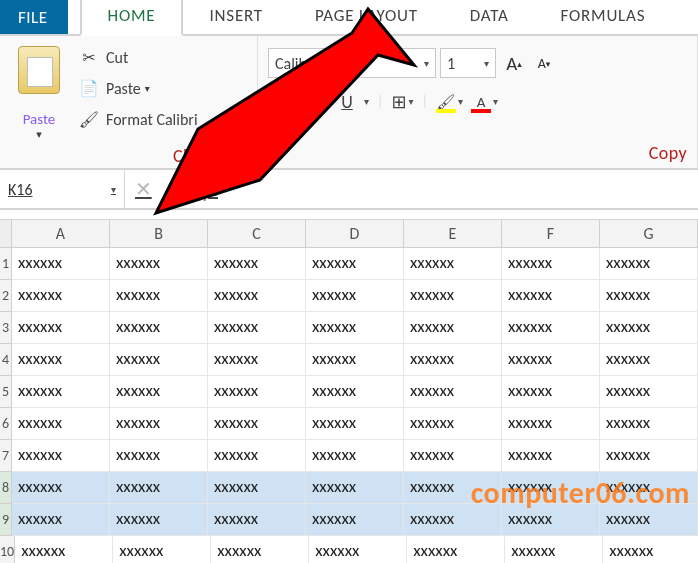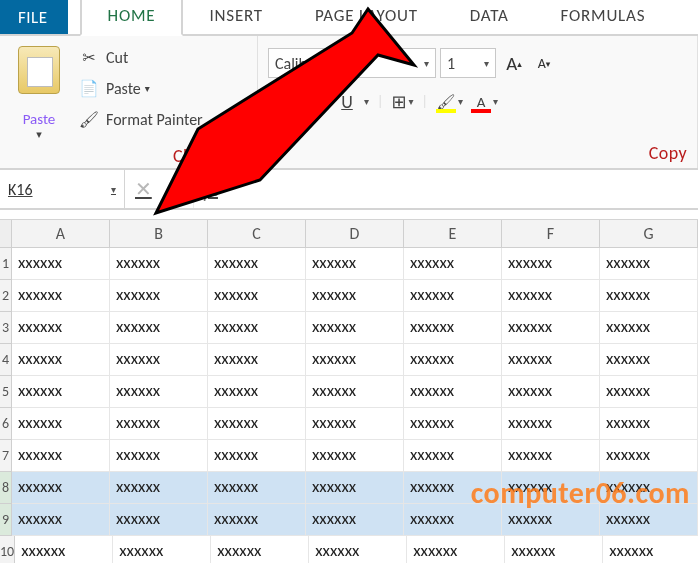--- a/index.html
+++ b/index.html
@@ -280,21 +280,21 @@
           <span class="ic">✂</span>
           <span>Cut</span>
         </div>
         <div class="clip-item">
           <span class="ic">📄</span>
           <span>Paste</span>
           <span style="font-size:10px;margin-left:4px">▾</span>
         </div>
         <div class="clip-item">
           <span class="ic">🖌</span>
-          <span>Format Painter</span>
+          <span>Format Calibri</span>
         </div>
       </div>
     </div>
     <div class="group-label">Clipboard</div>
   </div>
 
   <div class="group" style="flex:1">
     <div>
       <div class="font-top">
         <div class="font-name">

